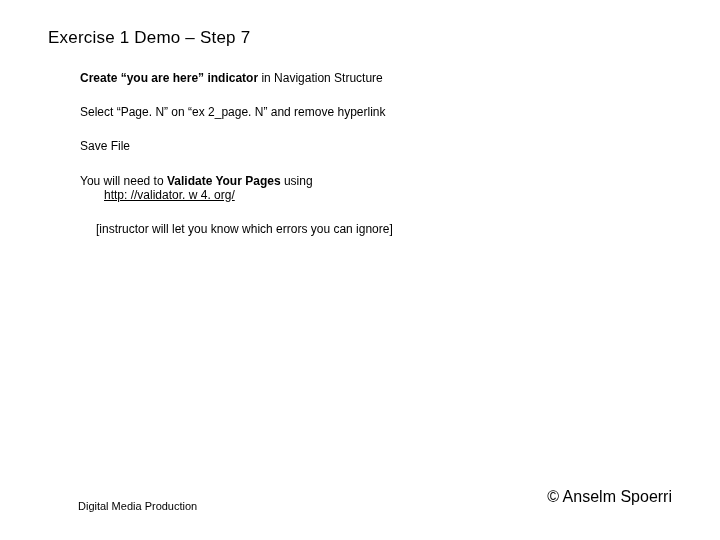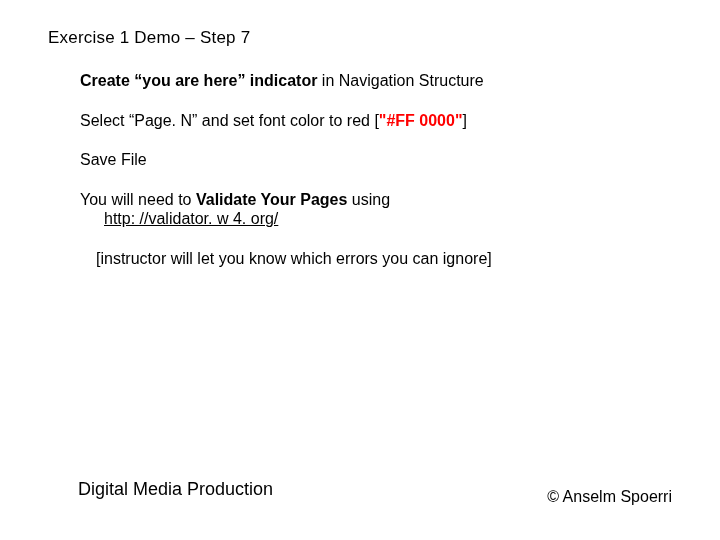--- a/index.html
+++ b/index.html
@@ -23,42 +23,42 @@
     left: 48px;
     top: 28px;
     font-size: 17px;
     letter-spacing: 0.2px;
   }
   .body-area {
     position: absolute;
     left: 80px;
     top: 70px;
     width: 590px;
-    font-size: 16px;
+    font-size: 12px;
     line-height: 1.35;
   }
   .para {
     margin-bottom: 18px;
   }
   .bold { font-weight: bold; }
   .red { color: #ff0000; }
   .underline { text-decoration: underline; }
   .sub {
     margin-left: 24px;
     margin-top: -2px;
   }
   .note {
     margin-left: 16px;
     margin-top: 8px;
   }
   .footer-left {
     position: absolute;
     left: 78px;
-    bottom: 40px;
-    font-size: 18px;
+    bottom: 28px;
+    font-size: 11px;
     text-align: center;
   }
   .footer-right {
     position: absolute;
     right: 48px;
     bottom: 34px;
     font-size: 16px;
   }
 </style>
 </head>
@@ -67,25 +67,23 @@
 <div class="slide">
 
   <div class="title">Exercise 1 Demo – Step 7</div>
 
   <div class="body-area">
 
     <div class="para">
       <span class="bold">Create “you are here” indicator</span><span> in Navigation Structure</span>
     </div>
 
+    <div class="para">Select “Page. N” on “ex 2_page. N” and remove hyperlink</div>
 
 
-    <div class="para">
-      <span>Select “Page. N” and set font color to red [</span><span class="bold red">"#FF 0000"</span><span>]</span>
-    </div>
 
     <div class="para">Save File</div>
 
 
     <div class="para" style="">
       <span>You will need to </span><span class="bold">Validate Your Pages</span><span> using</span>
       <div class="sub">
         <span class="underline">http: //validator. w 4. org/</span>
       </div>
     </div>

